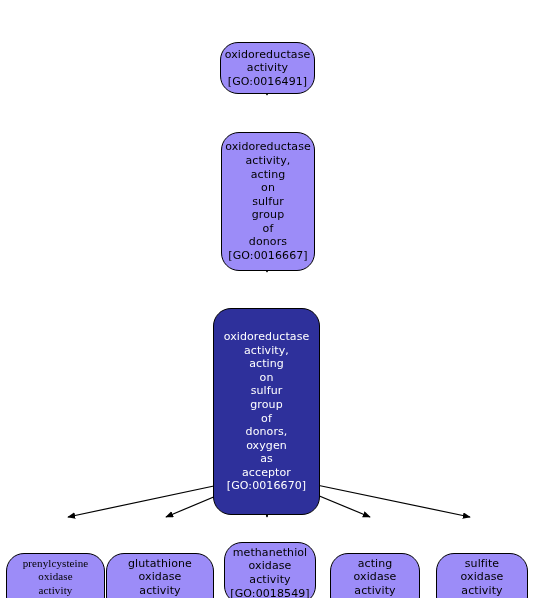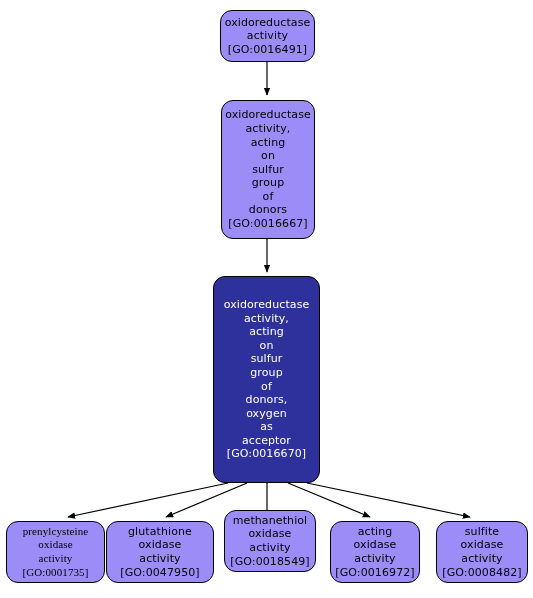--- a/index.html
+++ b/index.html
@@ -26,32 +26,33 @@
     left: 0;
     top: 0;
     width: 533px;
     height: 598px;
     pointer-events: none;
   }
   .go-node {
     position: absolute;
     box-sizing: border-box;
     border: 1px solid #000000;
-    border-radius: 12px;
+    border-radius: 18px;
     display: flex;
     flex-direction: column;
     align-items: center;
     justify-content: center;
     text-align: center;
     font-size: 11px;
     line-height: 13.6px;
     letter-spacing: 0.1px;
     white-space: pre-line;
     padding: 2px 3px;
     overflow: hidden;
+    margin-top: 32px;
   }
   .go-node.normal {
     background: #9c8cf8;
     color: #000000;
   }
   .go-node.highlight {
     background: #2e309b;
     color: #ffffff;
   }
   .node-label {

